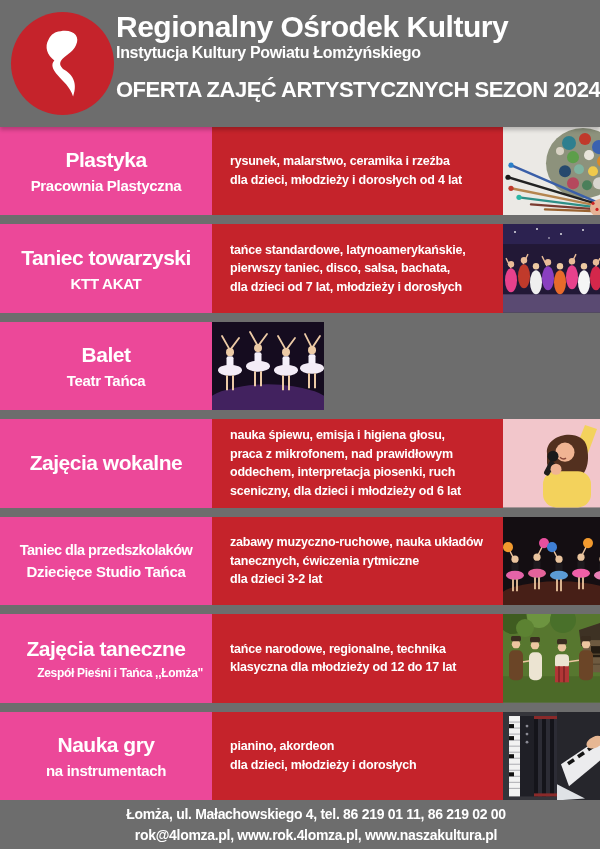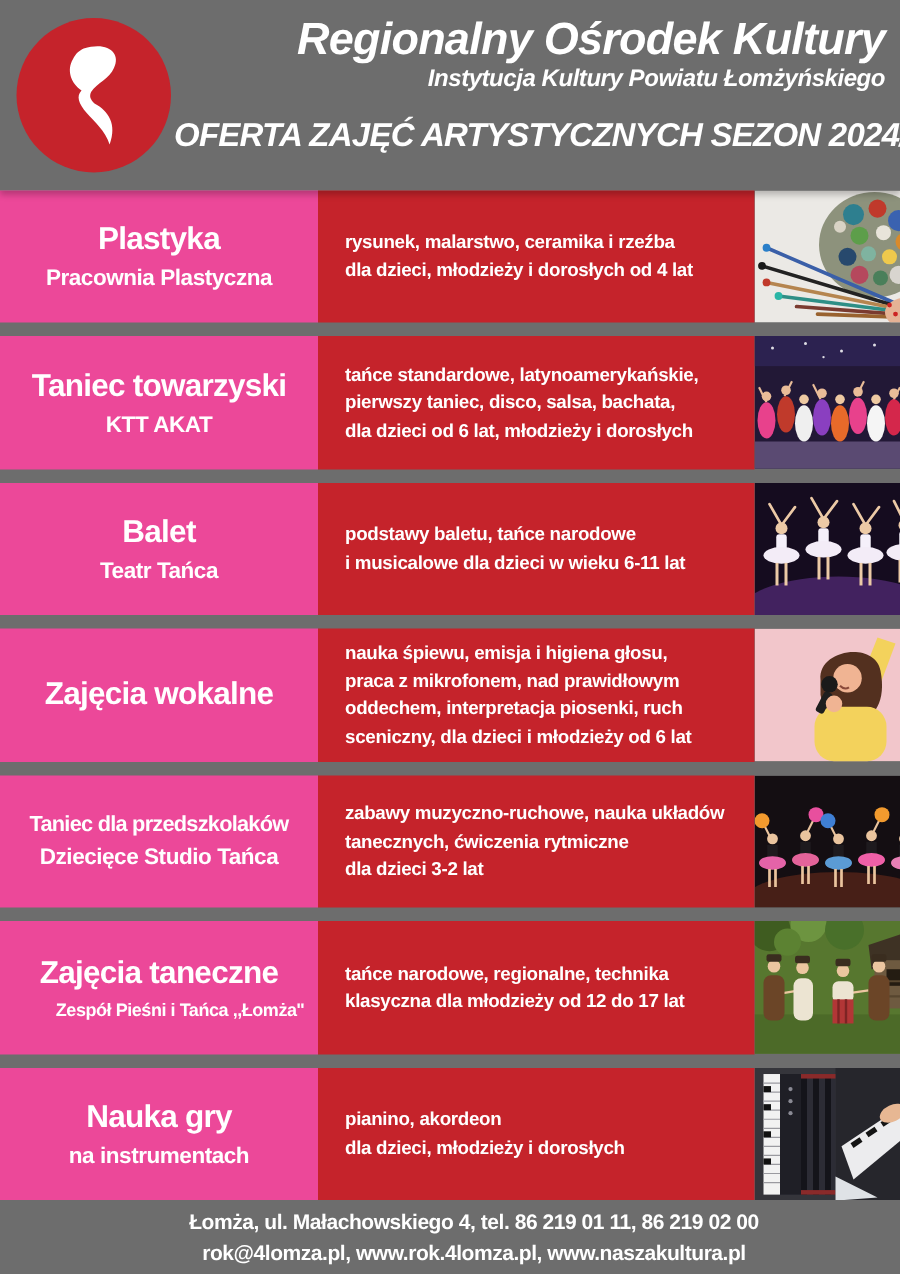--- a/index.html
+++ b/index.html
@@ -8,21 +8,21 @@
     background:#6d6d6d; font-family:"Liberation Sans", sans-serif;
     display:flex; flex-direction:column; font-weight:bold; color:#fff;
   }
   
   .header { position:relative; height:127px; flex:none; box-shadow:0 3px 4px rgba(0,0,0,0.22); z-index:2; }
   .logo-circle {
     position:absolute; left:11px; top:12px; width:103px; height:103px;
     border-radius:50%; background:#c5232b; display:flex; align-items:center; justify-content:center;
   }
   .logo-circle svg { width:72px; height:84px; display:block; }
-  .header-text { margin-left:116px; width:474px; text-align:right;font-style:italic; }
+  .header-text { margin-left:116px; width:474px; text-align:left; }
   .page-title { font-size:30px; letter-spacing:-0.5px; line-height:1.1; padding-top:10px; white-space:nowrap; }
   .page-subtitle { font-size:16px; letter-spacing:-0.3px; line-height:1.25; white-space:nowrap; }
   .offer-line { font-size:22px; letter-spacing:-0.5px; margin-top:14px; white-space:nowrap; }
   
   .rows { flex:1; display:flex; flex-direction:column; gap:9px; min-height:0; }
   .row { flex:1; display:flex; min-height:0; }
   .row-left {
     width:212px; flex:none; background:#ec4899; overflow:hidden;
     display:flex; flex-direction:column; align-items:center; justify-content:center;
     text-align:center; padding:0 3px; box-sizing:border-box;
@@ -111,21 +111,21 @@
     </div>
 
     <div class="row">
       <div class="row-left">
         <div class="row-title">Taniec towarzyski</div>
         <div class="row-subtitle">KTT AKAT</div>
       </div>
       <div class="row-mid">
         <div class="row-desc">tańce standardowe, latynoamerykańskie,
 pierwszy taniec, disco, salsa, bachata,
-dla dzieci od 6 lat, młodzieży i dorosłych</div>
+dla dzieci od 7 lat, młodzieży i dorosłych</div>
       </div>
       <div class="row-photo">
         <svg viewBox="0 0 112 88" preserveAspectRatio="none" aria-hidden="true">
           <rect width="112" height="88" fill="#221836"></rect>
           <rect y="0" width="112" height="20" fill="#2c2250"></rect>
           <g fill="#ffffff" opacity="0.85">
             <circle cx="12" cy="8" r="1"></circle>
               <circle cx="34" cy="5" r="1"></circle>
               <circle cx="58" cy="10" r="1"></circle>
             <circle cx="80" cy="6" r="1"></circle>
@@ -161,24 +161,20 @@
               <ellipse cx="104" cy="58" rx="6" ry="12" fill="#ea7db0"></ellipse>
           </g>
         </svg>
       </div>
     </div>
 
     <div class="row">
       <div class="row-left">
         <div class="row-title">Balet</div>
         <div class="row-subtitle">Teatr Tańca</div>
-      </div>
-      <div class="row-mid">
-        <div class="row-desc">podstawy baletu, tańce narodowe
-i musicalowe dla dzieci w wieku 6-11 lat</div>
       </div>
       <div class="row-photo">
         <svg viewBox="0 0 112 88" preserveAspectRatio="none" aria-hidden="true">
           <rect width="112" height="88" fill="#150c1f"></rect>
           <ellipse cx="56" cy="86" rx="66" ry="24" fill="#7a3fae" opacity="0.45"></ellipse>
           <g stroke="#eccaa6" stroke-width="1.8" stroke-linecap="round">
             <line x1="18" y1="28" x2="10" y2="14"></line>
               <line x1="18" y1="28" x2="27" y2="16"></line>
             <line x1="46" y1="24" x2="38" y2="10"></line>
               <line x1="46" y1="24" x2="55" y2="12"></line>

